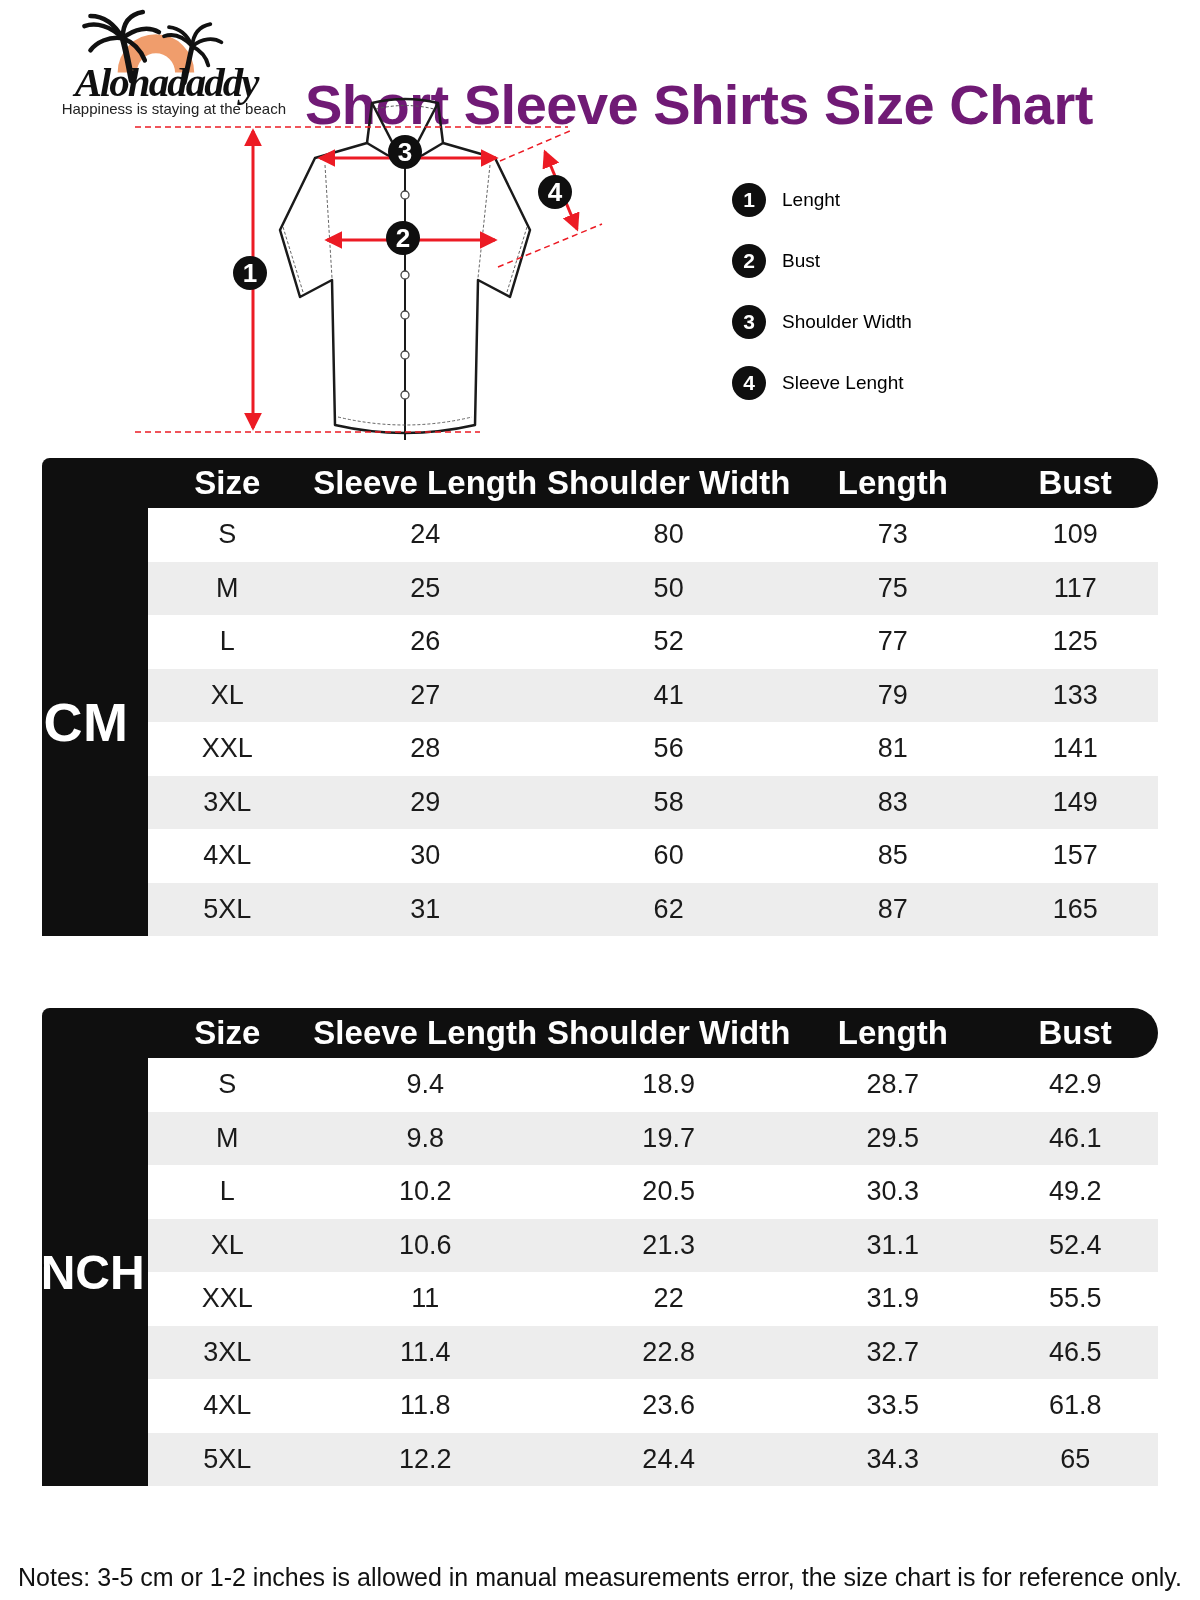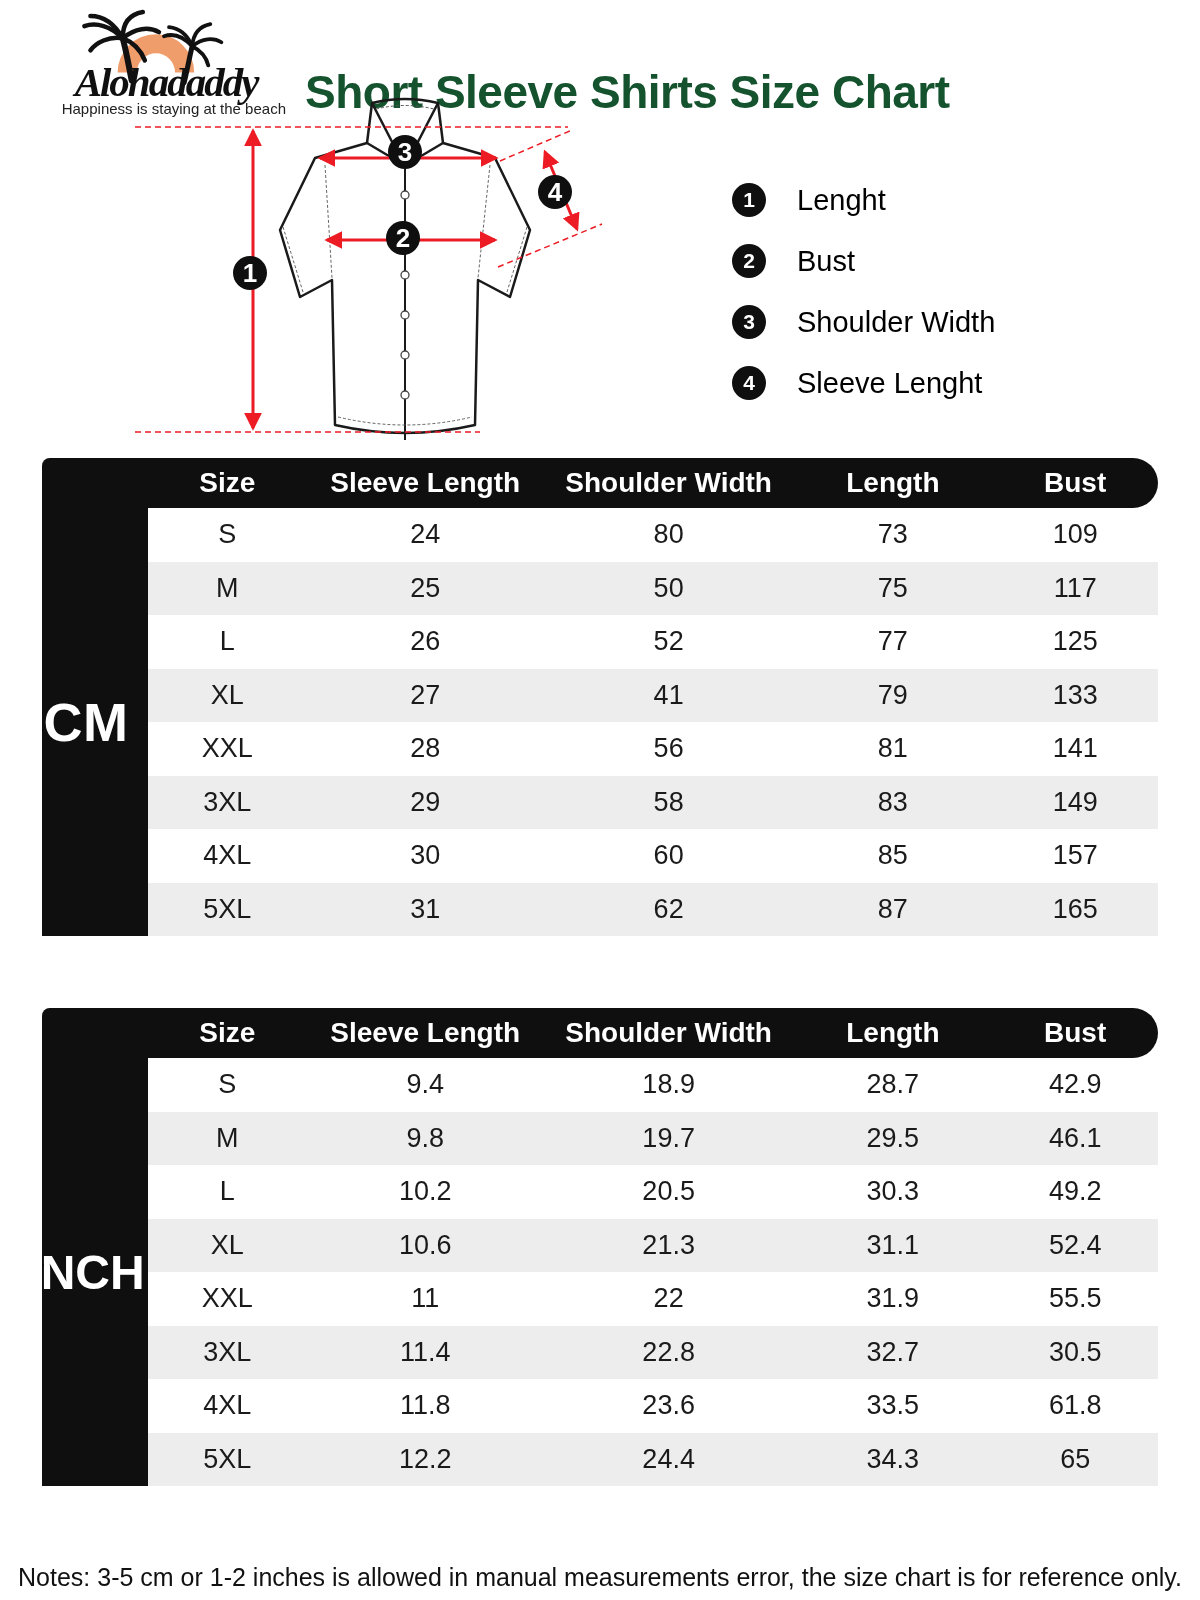--- a/index.html
+++ b/index.html
@@ -10,43 +10,43 @@
   
   .logo{position:absolute;left:30px;top:8px;width:272px;height:114px;}
   .logo svg{position:absolute;inset:0;}
   .logo .word{
     position:absolute;left:0;right:0;bottom:16px;text-align:center;
     font-family:Liberation Serif, serif;font-style:italic;font-weight:700;
     font-size:41px;letter-spacing:-2px;color:#101010;white-space:nowrap;
   }
   .logo .tag{position:absolute;right:16px;bottom:5px;font-size:15px;color:#222;white-space:nowrap;}
   .title{
-    position:absolute;top:34px;left:305px;font-size:46px;font-weight:700;
-    letter-spacing:-0.5px;color:#14532d;white-space:nowrap;
+    position:absolute;top:34px;left:305px;font-size:56px;font-weight:700;
+    letter-spacing:-0.5px;color:#701a75;white-space:nowrap;
   }
   
   .diagram{position:absolute;left:120px;top:95px;width:500px;height:360px;}
   
   .legend{position:absolute;left:732px;top:180px;list-style:none;margin:0;padding:0;}
   .legend li{display:flex;align-items:center;height:40px;margin-bottom:21px;}
   .badge{
     width:34px;height:34px;border-radius:50%;background:#0f0f0f;color:#fff;
     font-size:21px;font-weight:700;display:flex;align-items:center;justify-content:center;
     flex:0 0 34px;
   }
-  .legend .lbl{margin-left:31px;font-size:29px;color:#000;white-space:nowrap;}
+  .legend .lbl{margin-left:16px;font-size:19px;color:#000;white-space:nowrap;}
   
   .size-table{position:absolute;left:42px;width:1116px;}
   .size-table.cm{top:458px;}
   .size-table.inch{top:1008px;}
   .thead{
     height:50px;background:#0f0f0f;border-radius:8px 26px 26px 0;
     display:grid;grid-template-columns:15.7% 23.5% 24.7% 19.7% 16.4%;
     padding-left:106px;box-sizing:border-box;align-items:center;
-    color:#fff;font-weight:700;font-size:28px;text-align:center;
+    color:#fff;font-weight:700;font-size:33px;text-align:center;
   }
   .tbody{position:relative;background:#0f0f0f;padding-left:106px;box-sizing:border-box;}
   .tr{
     display:grid;grid-template-columns:15.7% 23.5% 24.7% 19.7% 16.4%;
     height:53.5px;align-items:center;text-align:center;font-size:27px;
     color:#1a1a1a;background:#ffffff;
   }
   .tr.alt{background:#ededed;}
   .unit-label{
     position:absolute;left:0;top:0;bottom:0;width:88px;
@@ -296,21 +296,21 @@
         <div class="td">11</div>
         <div class="td">22</div>
         <div class="td">31.9</div>
         <div class="td">55.5</div>
       </div>
       <div class="tr alt">
         <div class="td">3XL</div>
         <div class="td">11.4</div>
         <div class="td">22.8</div>
         <div class="td">32.7</div>
-        <div class="td">30.5</div>
+        <div class="td">46.5</div>
       </div>
       <div class="tr">
         <div class="td">4XL</div>
         <div class="td">11.8</div>
         <div class="td">23.6</div>
         <div class="td">33.5</div>
         <div class="td">61.8</div>
       </div>
       <div class="tr alt">
         <div class="td">5XL</div>

